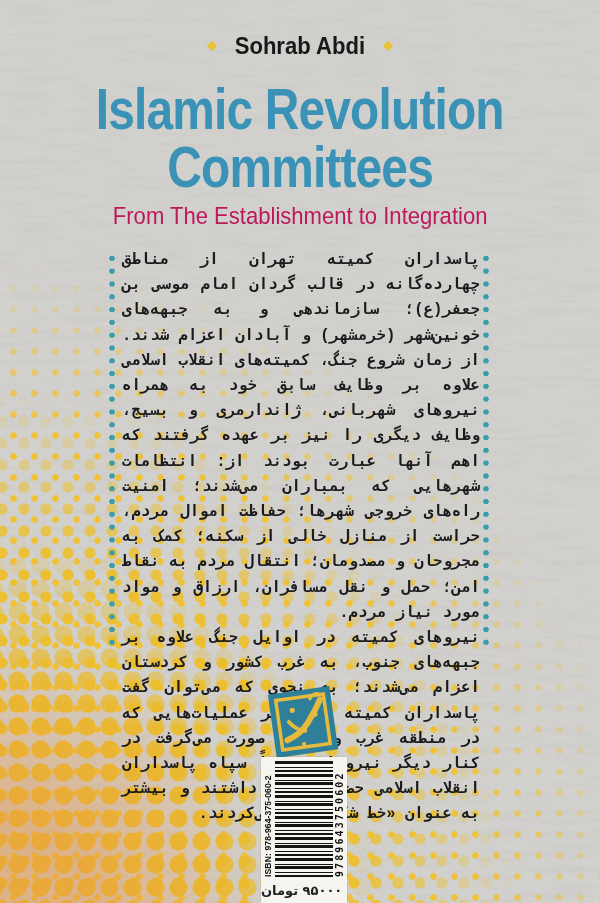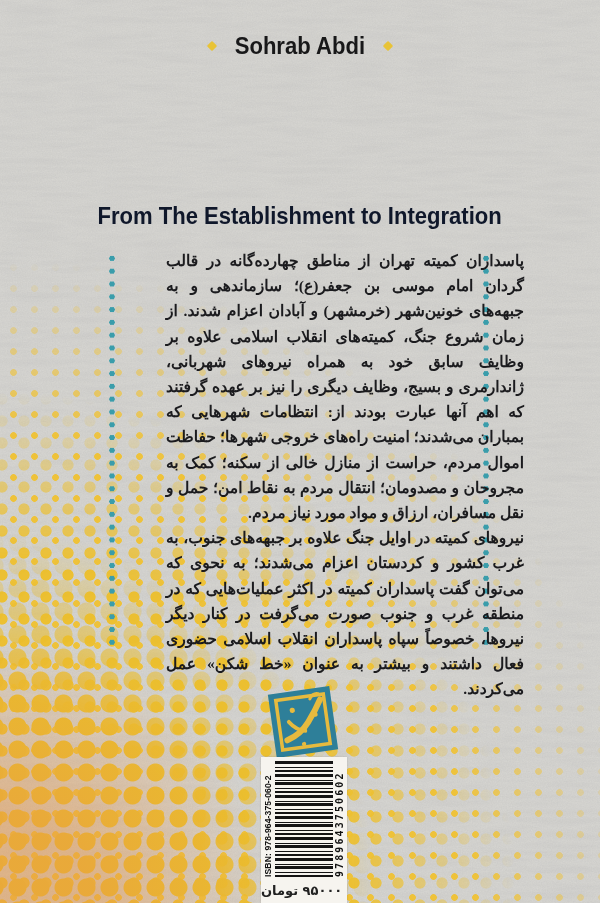--- a/index.html
+++ b/index.html
@@ -44,36 +44,36 @@
   }
   .diamond{width:8px;height:8px;background:#e8c336;transform:rotate(45deg) scale(0.9);border-radius:1px;}
   .title{
     position:absolute;top:80px;left:0;width:100%;z-index:3;margin:0;
     text-align:center;color:#3a92b6;font-weight:bold;
     font-size:57px;line-height:58px;letter-spacing:-1px;
   }
   .title .tline{display:inline-block;transform:scaleX(0.84);white-space:nowrap;}
   .subtitle{
     position:absolute;top:202px;left:0;width:100%;z-index:3;
-    text-align:center;color:#0f172a;font-weight:bold;font-size:24.5px;
+    text-align:center;color:#be185d;font-weight:normal;font-size:24.5px;
   }
   .subtitle .tline{display:inline-block;transform:scaleX(0.9);white-space:nowrap;}
   
   .dotline{
     position:absolute;z-index:3;width:6px;top:252px;height:398px;
     background-image:radial-gradient(circle,#3a9dab 0 2.5px,rgba(58,157,171,0) 2.9px);
     background-size:6px 12.8px;background-repeat:repeat-y;
   }
   .dotline.left{left:109px;}
   .dotline.right{left:483px;}
   .synopsis{
     position:absolute;z-index:3;left:122px;top:248px;width:358px;
     direction:rtl;text-align:justify;
-    font-family:Liberation Serif, serif;
-    font-size:15.6px;line-height:25.2px;font-weight:bold;color:#1b1b1e;margin-left:44px;
+    font-family:Liberation Mono, monospace;
+    font-size:15.6px;line-height:25.2px;font-weight:bold;color:#1b1b1e;
   }
   .synopsis p{margin:0;}
   
   .logo{
     position:absolute;z-index:3;left:270px;top:687px;width:66px;height:70px;
     transform:rotate(-8deg);
   }
   
   .barcode-label{
     position:absolute;z-index:3;left:261px;top:757px;width:86px;height:146px;
@@ -130,20 +130,24 @@
   <div class="ht ht2"></div>
   <div class="ht ht3"></div>
   <div class="ht ht4"></div>
 
   <div class="author-row">
     <span class="diamond"></span>
     <span class="author">Sohrab Abdi</span>
     <span class="diamond"></span>
   </div>
 
+  <h1 class="title">
+    <span class="tline">Islamic Revolution</span><br>
+    <span class="tline">Committees</span>
+  </h1>
   <div class="subtitle">
     <span class="tline">From The Establishment to Integration</span>
   </div>
 
   <div class="dotline left"></div>
   <div class="dotline right"></div>
   <div class="synopsis">
     <p>پاسداران کمیته تهران از مناطق چهارده‌گانه در قالب گردان امام موسی بن جعفر(ع)؛ سازماندهی و به جبهه‌های خونین‌شهر (خرمشهر) و آبادان اعزام شدند. از زمان شروع جنگ، کمیته‌های انقلاب اسلامی علاوه بر وظایف سابق خود به همراه نیروهای شهربانی، ژاندارمری و بسیج، وظایف دیگری را نیز بر عهده گرفتند که اهم آنها عبارت بودند از: انتظامات شهرهایی که بمباران می‌شدند؛ امنیت راه‌های خروجی شهرها؛ حفاظت اموال مردم، حراست از منازل خالی از سکنه؛ کمک به مجروحان و مصدومان؛ انتقال مردم به نقاط امن؛ حمل و نقل مسافران، ارزاق و مواد مورد نیاز مردم.</p>
     <p>نیروهای کمیته در اوایل جنگ علاوه بر جبهه‌های جنوب، به غرب کشور و کردستان اعزام می‌شدند؛ به نحوی که می‌توان گفت پاسداران کمیته در اکثر عملیات‌هایی که در منطقه غرب و جنوب صورت می‌گرفت در کنار دیگر نیروها، خصوصاً سپاه پاسداران انقلاب اسلامی حضوری فعال داشتند و بیشتر به عنوان «خط شکن» عمل می‌کردند.</p>
   </div>

